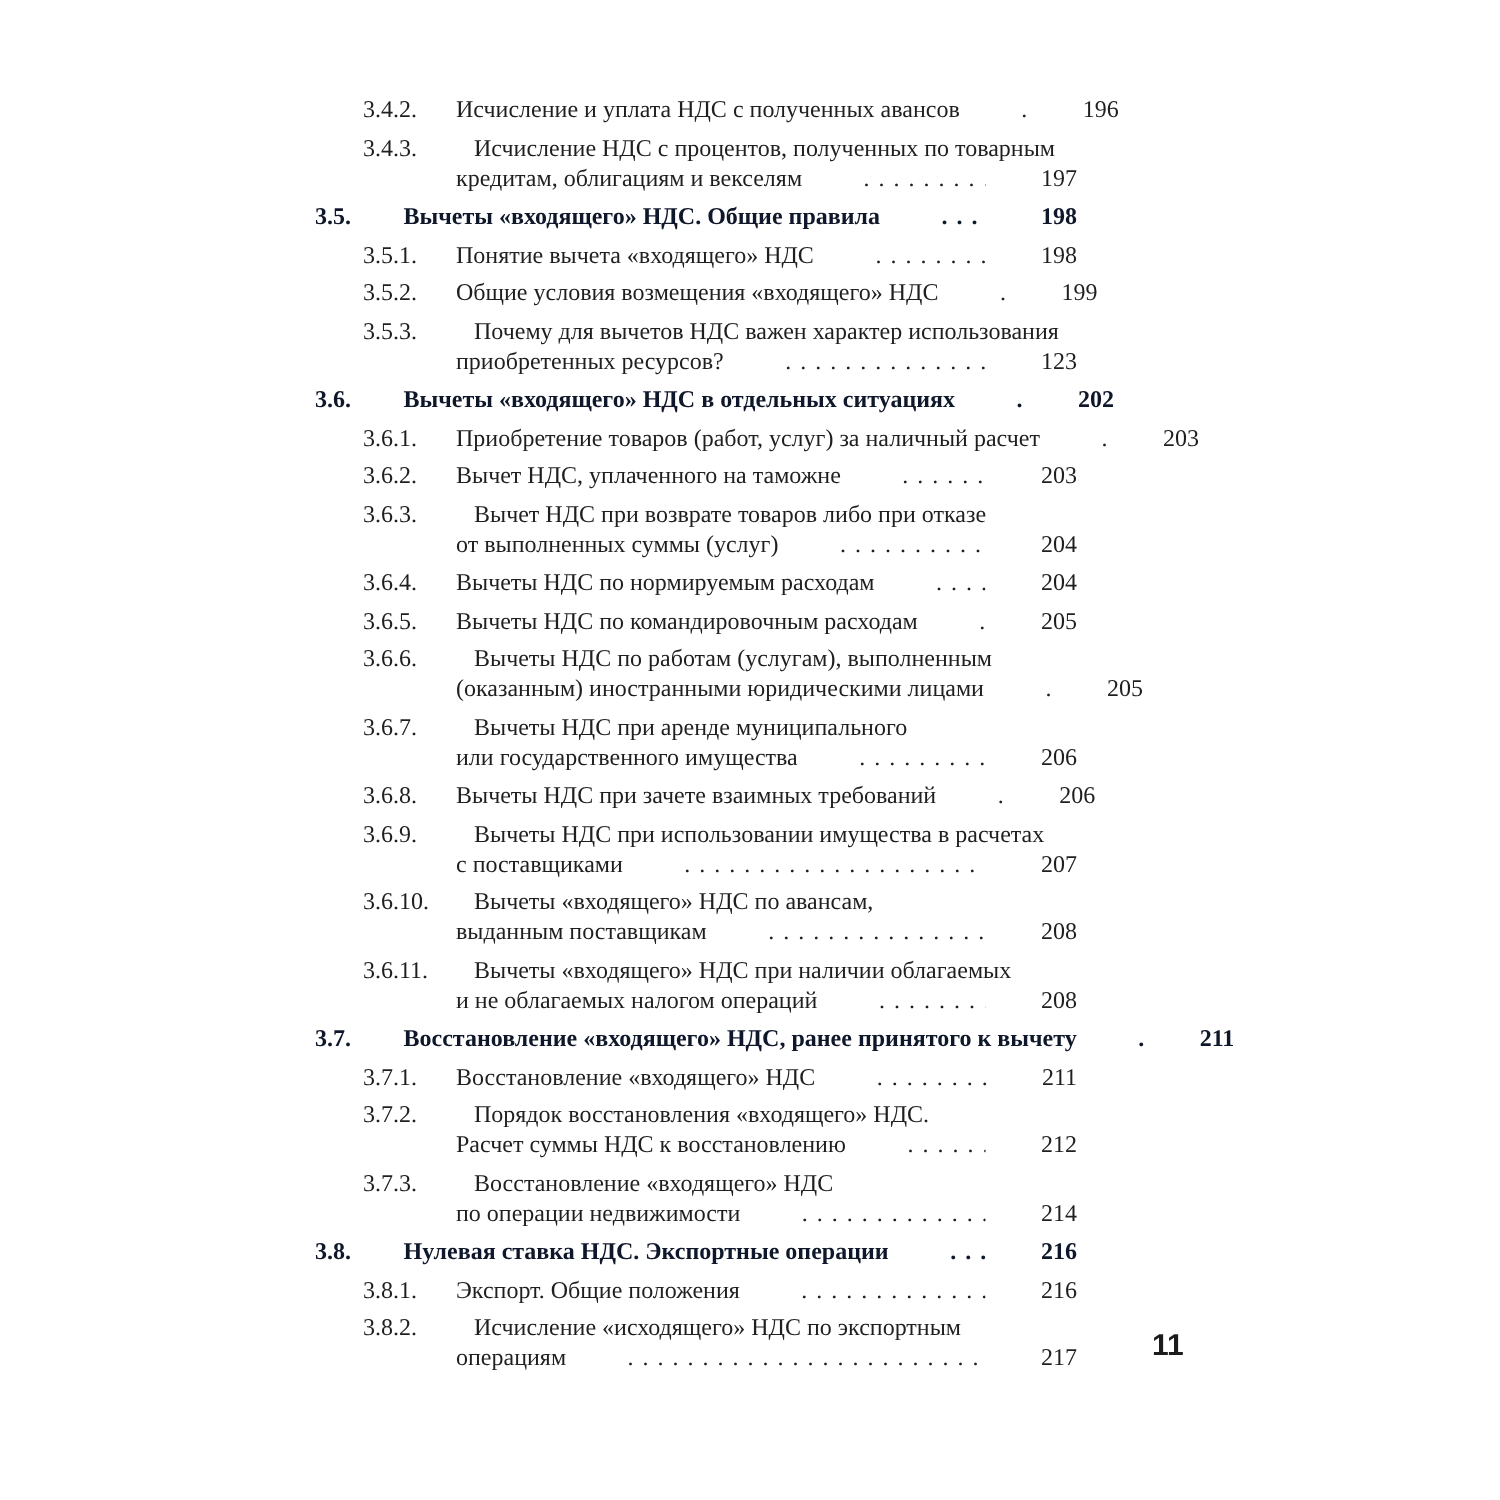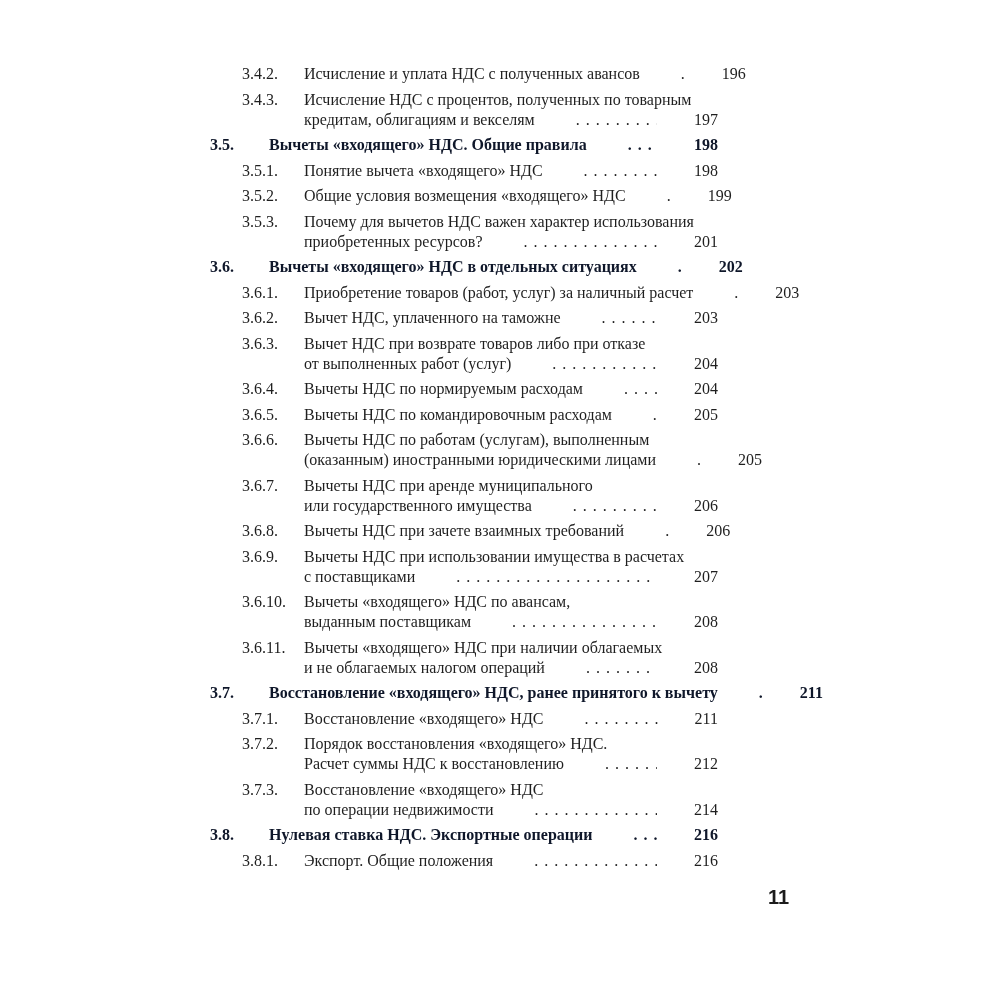--- a/index.html
+++ b/index.html
@@ -43,20 +43,21 @@
   }
   .entry.section .num {
     min-width: 41px;
   }
   .body {
     flex: 1 1 auto;
     min-width: 0;
   }
   .line-first {
     white-space: nowrap;
+    margin-left: 12px;
   }
   .line-last {
     display: flex;
     align-items: flex-end;
     gap: 36px;
   }
   .line-last .t {
     flex: 0 1 auto;
     white-space: nowrap;
   }
@@ -140,21 +141,21 @@
           </div>
         </div>
       </div>
       <div class="entry item">
         <span class="num">3.5.3.</span>
         <div class="body">
           <div class="line-first">Почему для вычетов НДС важен характер использования</div>
           <div class="line-last">
             <span class="t">приобретенных ресурсов?</span>
             <span class="dots"></span>
-            <span class="pg">201</span>
+            <span class="pg">123</span>
           </div>
         </div>
       </div>
       <div class="entry section">
         <span class="num">3.6.</span>
         <div class="body">
           <div class="line-last">
             <span class="t">Вычеты «входящего» НДС в отдельных ситуациях</span>
             <span class="dots"></span>
             <span class="pg">202</span>
@@ -179,21 +180,21 @@
             <span class="dots"></span>
             <span class="pg">203</span>
           </div>
         </div>
       </div>
       <div class="entry item">
         <span class="num">3.6.3.</span>
         <div class="body">
           <div class="line-first">Вычет НДС при возврате товаров либо при отказе</div>
           <div class="line-last">
-            <span class="t">от выполненных работ (услуг)</span>
+            <span class="t">от выполненных суммы (услуг)</span>
             <span class="dots"></span>
             <span class="pg">204</span>
           </div>
         </div>
       </div>
       <div class="entry item">
         <span class="num">3.6.4.</span>
         <div class="body">
           <div class="line-last">
             <span class="t">Вычеты НДС по нормируемым расходам</span>
@@ -329,18 +330,29 @@
           </div>
         </div>
       </div>
       <div class="entry item">
         <span class="num">3.8.1.</span>
         <div class="body">
           <div class="line-last">
             <span class="t">Экспорт. Общие положения</span>
             <span class="dots"></span>
             <span class="pg">216</span>
+          </div>
+        </div>
+      </div>
+      <div class="entry item">
+        <span class="num">3.8.2.</span>
+        <div class="body">
+          <div class="line-first">Исчисление «исходящего» НДС по экспортным</div>
+          <div class="line-last">
+            <span class="t">операциям</span>
+            <span class="dots"></span>
+            <span class="pg">217</span>
           </div>
         </div>
       </div>
     </div>
   <div class="page-number">11</div>
 </div>
 
 </body></html>

